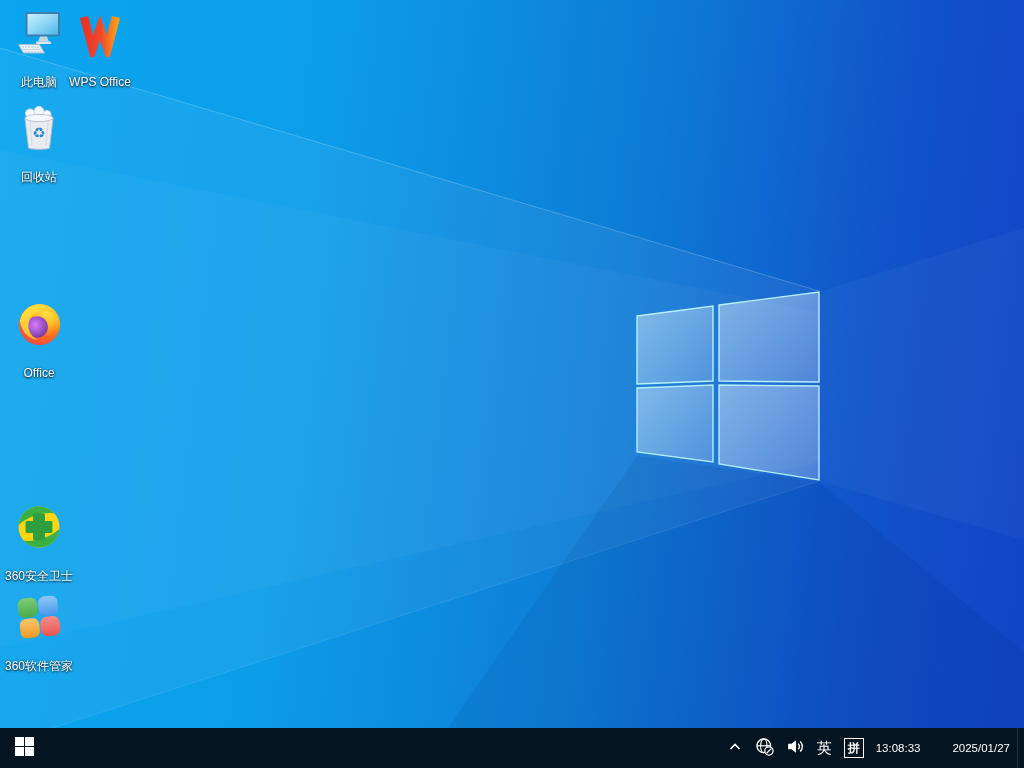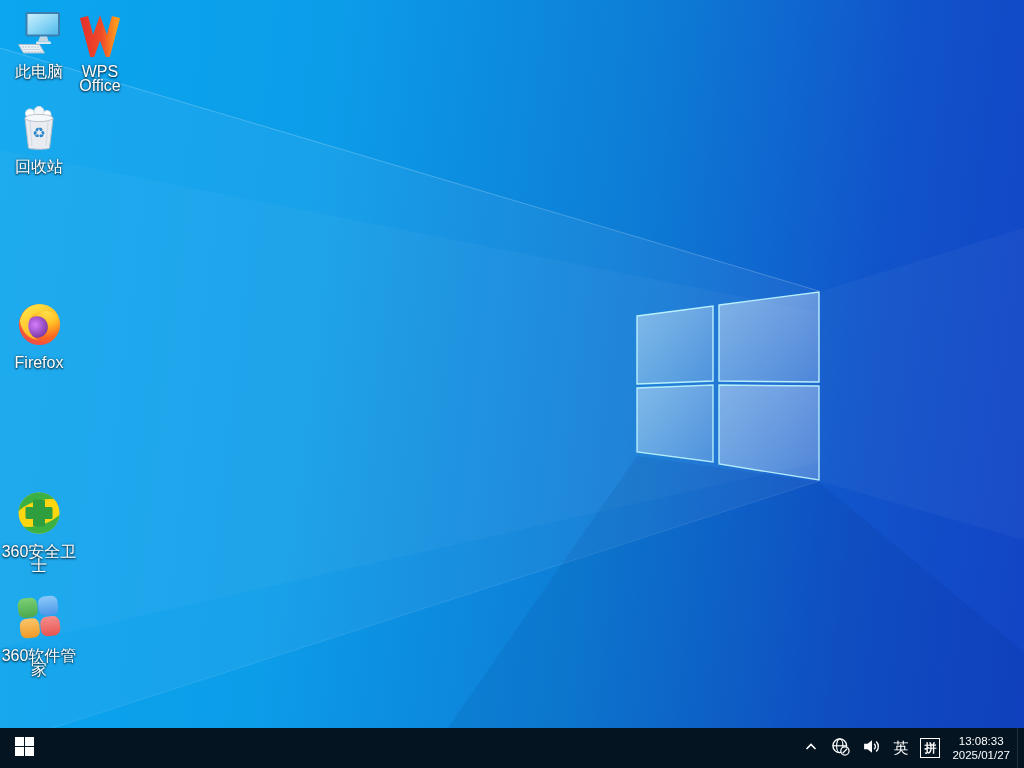--- a/index.html
+++ b/index.html
@@ -4,36 +4,36 @@
 <style>
   html,body{margin:0;padding:0;width:1024px;height:768px;overflow:hidden;
     font-family:"Liberation Sans","DejaVu Sans",sans-serif;}
   #screen{position:relative;width:1024px;height:768px;overflow:hidden;
     background:linear-gradient(97deg,#0BA6EF 0%,#0C9DE9 30%,#0D7BD5 60%,#1153CA 82%,#1243C4 100%);}
   .wp-overlay{position:absolute;left:0;top:0;pointer-events:none;}
 
   
   .dicon{position:absolute;width:76px;display:flex;flex-direction:column;align-items:center;cursor:default;}
   .dicon .ic{width:50px;height:50px;display:flex;align-items:center;justify-content:center;}
-  .dicon .lbl{margin-top:7px;font-size:16px;line-height:14px;color:#fff;text-align:center;max-width:75px;
+  .dicon .lbl{margin-top:17px;font-size:12px;line-height:14px;color:#fff;text-align:center;max-width:75px;
     text-shadow:0 1px 2px rgba(0,0,0,.8),0 0 3px rgba(0,0,0,.45);word-break:break-word;}
 
   
   .taskbar{position:absolute;left:0;bottom:0;width:1024px;height:40px;background:#041420;
     display:flex;align-items:stretch;z-index:5;}
   .taskbar button{background:transparent;border:none;color:#fff;padding:0;margin:0;
     display:flex;align-items:center;justify-content:center;font-family:inherit;cursor:pointer;}
   .start{width:48px;height:40px;}
   .tb-spacer{flex:1;}
   .tray{display:flex;align-items:center;gap:2px;padding-right:2px;}
   .tray > button{height:40px;padding:0 5px;}
   .ime-lang{font-size:15px;line-height:40px;}
   .ime-badge-box{width:18px;height:18px;border:1px solid #fff;font-size:12px;font-weight:700;
     display:flex;align-items:center;justify-content:center;color:#fff;}
-  .clock{flex-direction:column;justify-content:center;align-items:flex-end;padding:0 6px 0 4px;}
+  .clock{flex-direction:row;justify-content:center;align-items:flex-end;padding:0 6px 0 4px;gap:32px;}
   .clock div{font-size:11.5px;line-height:14px;color:#fff;text-align:right;white-space:nowrap;}
   .show-desktop{width:4px;height:40px;border-left:1px solid rgba(255,255,255,.12);}
 </style>
 </head>
 <body>
 
 <div id="screen">
 
   <svg class="wp-overlay" width="1024" height="768" viewBox="0 0 1024 768">
     <defs>
@@ -124,25 +124,25 @@
           <linearGradient id="ffT" x1="0" y1="0" x2="1" y2="1">
             <stop offset="0" stop-color="#fff44f"></stop>
               <stop offset="1" stop-color="#ff980e"></stop>
           </linearGradient>
         </defs>
         <circle cx="24" cy="24" r="21" fill="url(#ffO)"></circle>
         <circle cx="21.5" cy="26.5" r="11" fill="url(#ffP)"></circle>
         <path d="M4 20 C6 10 14 3.5 24 3.5 C33 3.5 40 8 43.5 16 C38 10 28 8.5 21 12 C14 15.5 11 23 13.5 30 C15 34.5 18.5 38 23 39.5 C16 39.5 9.5 35 6.5 28 C5 25.5 4.2 22.8 4 20 Z" fill="url(#ffT)" opacity="0.95"></path>
       </svg>
     </div>
-    <div class="lbl">Firefox</div>
-  </div>
-
-
-  <div class="dicon" style="left:1px;top:488px">
+    <div class="lbl">Office</div>
+  </div>
+
+
+  <div class="dicon" style="left:1px;top:502px">
     <div class="ic">
       <svg viewBox="0 0 48 48" width="48" height="48">
         <circle cx="24" cy="24" r="20.5" fill="#ffd60f"></circle>
         <path d="M3.6 22 A20.5 20.5 0 0 1 39.5 10.5 C29 8.5 13 13.5 3.6 22 Z" fill="#3bb143"></path>
         <path d="M44.4 26 A20.5 20.5 0 0 1 8.5 37.5 C19 39.5 35 34.5 44.4 26 Z" fill="#3bb143"></path>
         <path d="M19.5 12 H28.5 V19.5 H36 V28.5 H28.5 V36 H19.5 V28.5 H12 V19.5 H19.5 Z" fill="#2f9e3f" stroke="#2f9e3f" stroke-width="3" stroke-linejoin="round"></path>
       </svg>
     </div>
     <div class="lbl">360安全卫士</div>
   </div>

